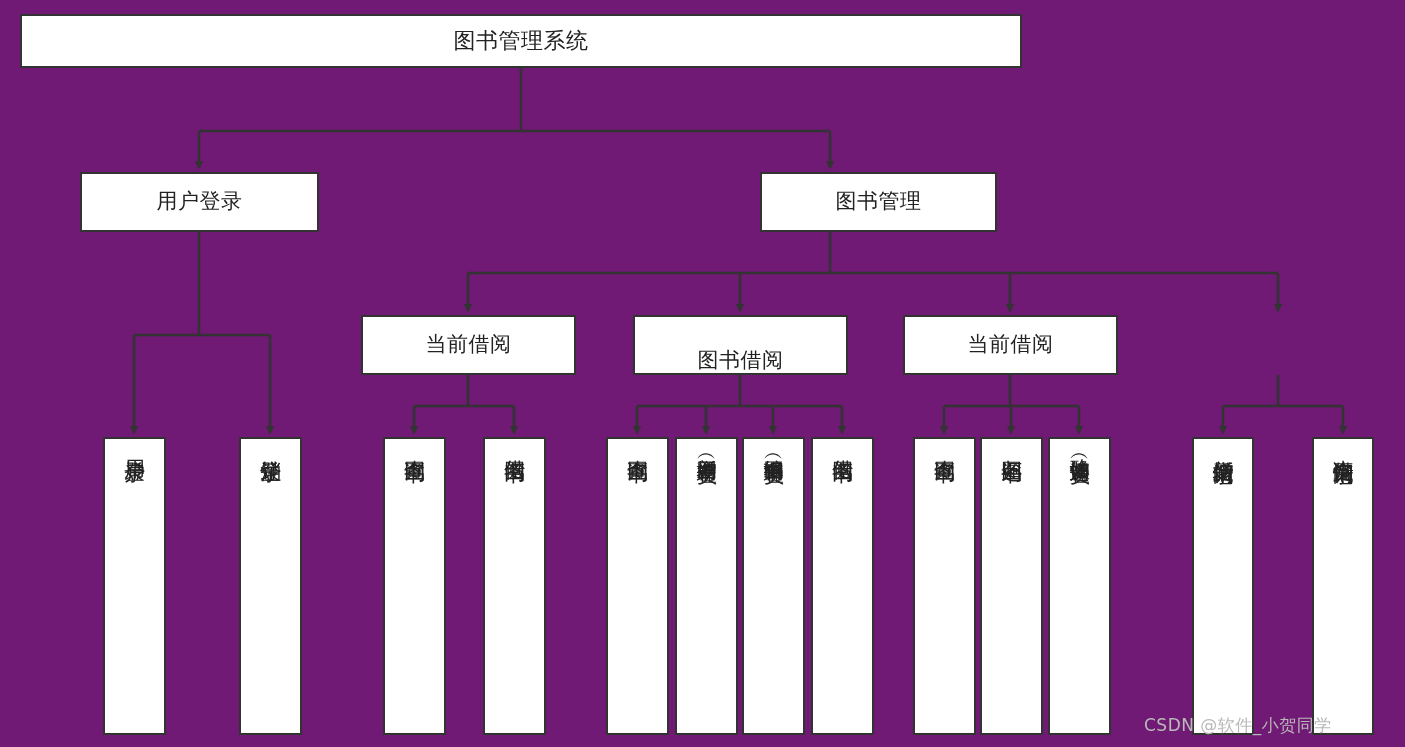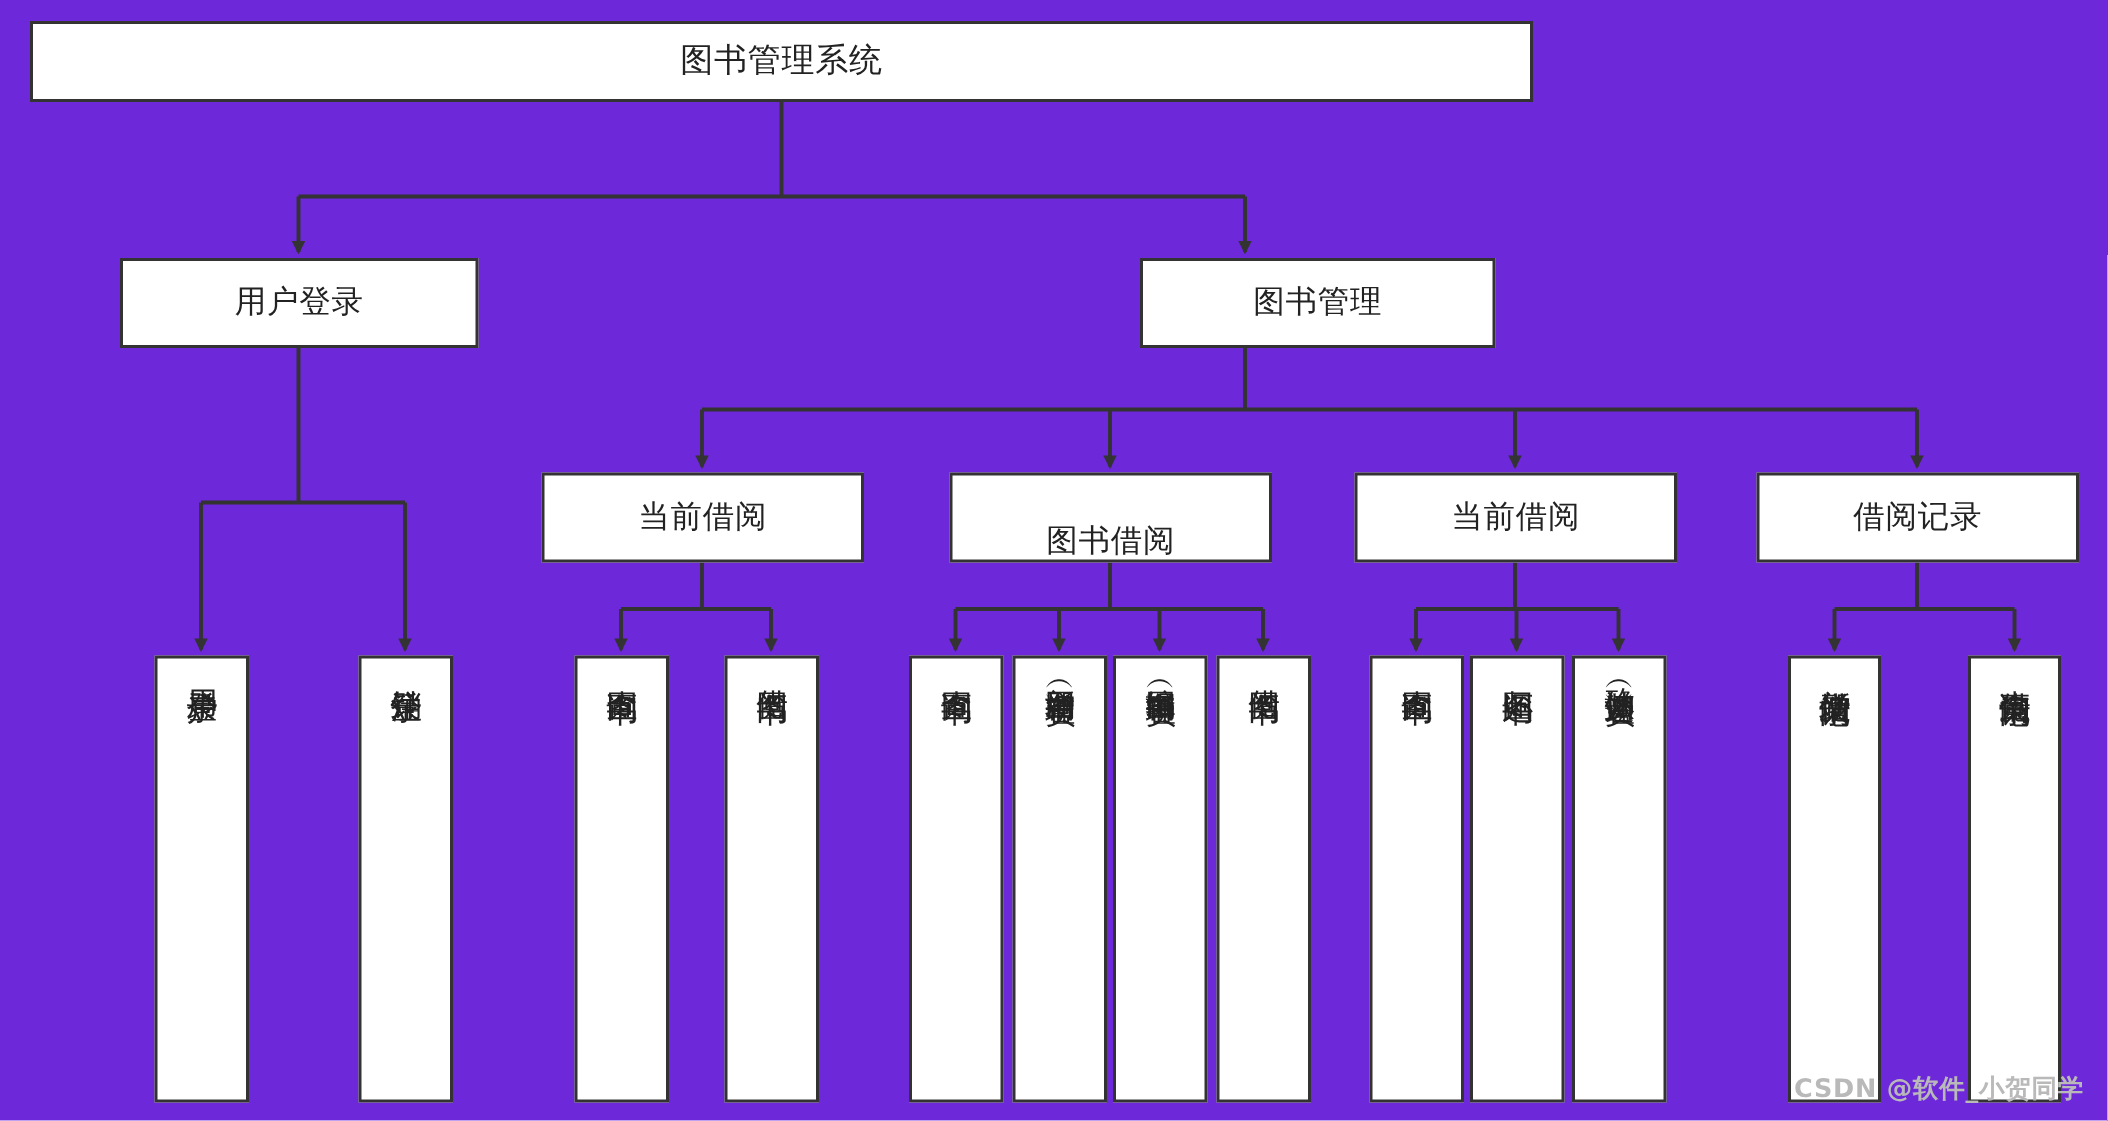--- a/index.html
+++ b/index.html
@@ -8,21 +8,21 @@
     padding: 0;
     background: #ffffff;
   }
   body {
     font-family: "DejaVu Sans", "Liberation Sans", sans-serif;
   }
   #canvas {
     position: relative;
     width: 1405px;
     height: 747px;
-    background: #6d28d9;
+    background: #701a75;
     overflow: hidden;
   }
   #edges {
     position: absolute;
     left: 0;
     top: 0;
     width: 1405px;
     height: 747px;
     pointer-events: none;
   }
@@ -145,23 +145,20 @@
 
   <div class="node horiz" style="left:361px; top:315px; width:215px; height:60px;">
     <span class="lbl">当前借阅</span>
   </div>
   <div class="node horiz" style="left:633px; top:315px; width:215px; height:60px;align-items:flex-end;">
     <span class="lbl">图书借阅</span>
   </div>
   <div class="node horiz" style="left:903px; top:315px; width:215px; height:60px;">
     <span class="lbl">当前借阅</span>
   </div>
-  <div class="node horiz" style="left:1171px; top:315px; width:215px; height:60px;">
-    <span class="lbl">借阅记录</span>
-  </div>
 
   <div class="node vert" style="left:103px; top:437px; width:63px; height:298px;">
     <span class="lbl">用户登录</span>
   </div>
   <div class="node vert" style="left:239px; top:437px; width:63px; height:298px;">
     <span class="lbl">注销登录</span>
   </div>
 
   <div class="node vert" style="left:383px; top:437px; width:63px; height:298px;">
     <span class="lbl">查询图书</span>
@@ -193,15 +190,15 @@
     <span class="lbl">确认归还（管理员）</span>
   </div>
 
   <div class="node vert" style="left:1192px; top:437px; width:62px; height:298px;">
     <span class="lbl">新增借阅记录</span>
   </div>
   <div class="node vert" style="left:1312px; top:437px; width:62px; height:298px;">
     <span class="lbl">查询借阅记录</span>
   </div>
 
-  <div class="watermark" style="left:1196px; top:714px;font-weight:bold;">CSDN @软件_小贺同学</div>
+  <div class="watermark" style="left:1144px; top:714px;">CSDN @软件_小贺同学</div>
 
 </div>
 
 </body></html>

